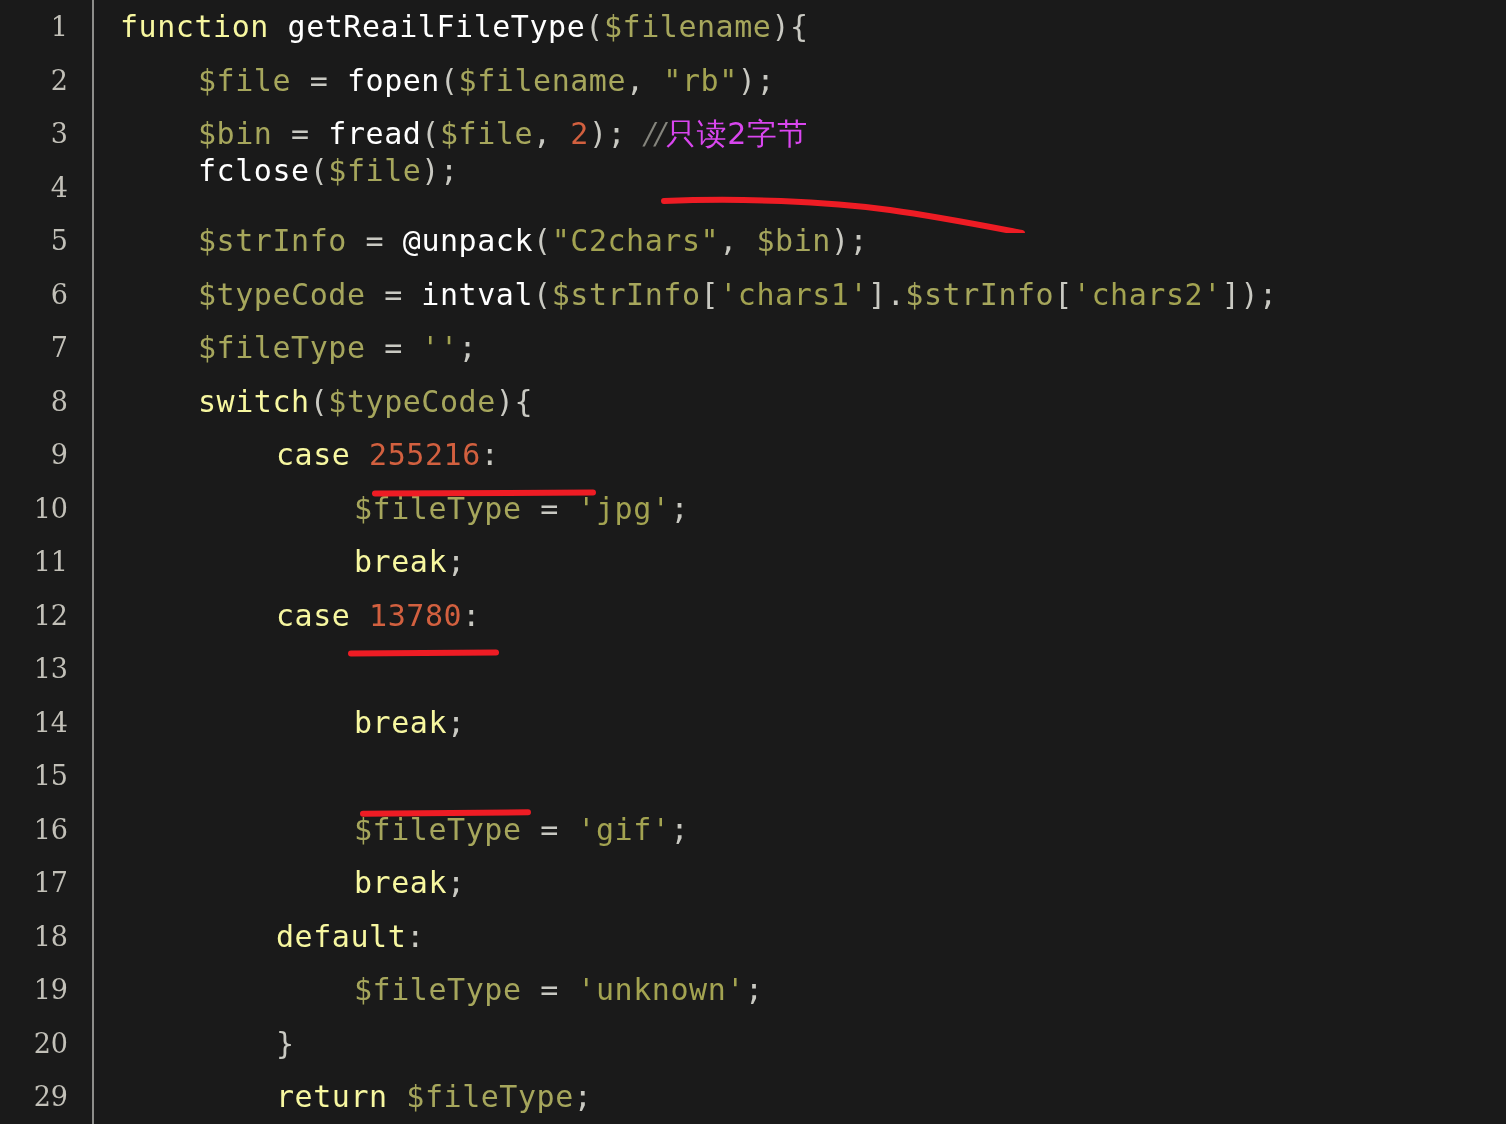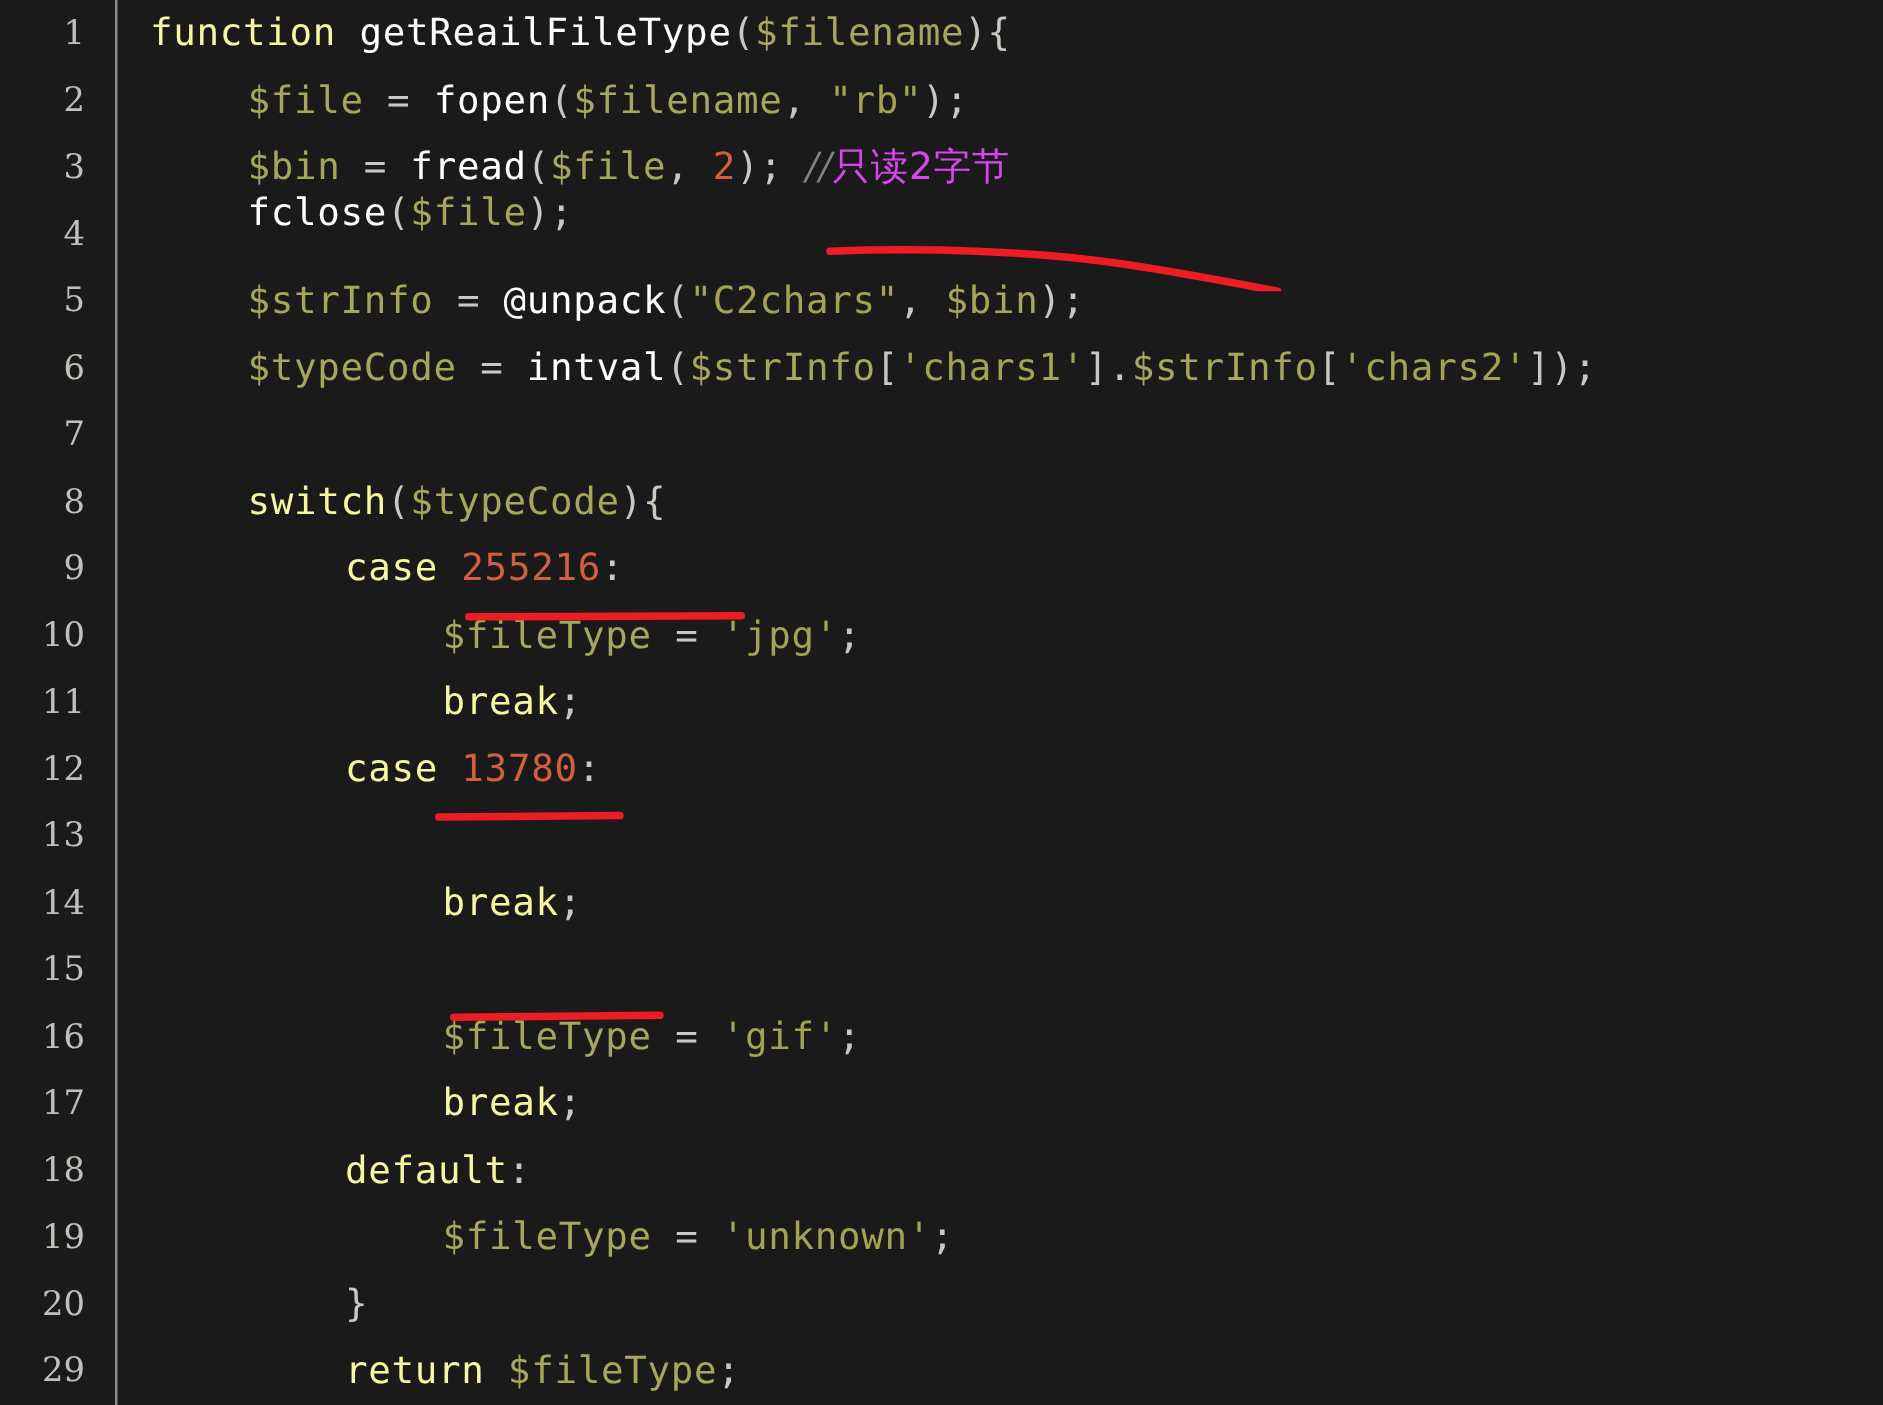--- a/index.html
+++ b/index.html
@@ -120,20 +120,21 @@
     <div class="cl" style="top:53.5px; padding-left:78px"><span class="var">$file</span><span class="pun"> = </span><span class="fn">fopen</span><span class="pun">(</span><span class="var">$filename</span><span class="pun">, </span><span class="str">"rb"</span><span class="pun">);</span></div>
 
     <div class="cl" style="top:107px; padding-left:78px"><span class="var">$bin</span><span class="pun"> = </span><span class="fn">fread</span><span class="pun">(</span><span class="var">$file</span><span class="pun">, </span><span class="num">2</span><span class="pun">); </span><span class="cmt">//</span><span class="cmt-cjk">只读2字节</span></div>
 
     <div class="cl" style="top:144px; padding-left:78px"><span class="fn">fclose</span><span class="pun">(</span><span class="var">$file</span><span class="pun">);</span></div>
 
     <div class="cl" style="top:214px; padding-left:78px"><span class="var">$strInfo</span><span class="pun"> = </span><span class="fn">@</span><span class="fn">unpack</span><span class="pun">(</span><span class="str">"C2chars"</span><span class="pun">, </span><span class="var">$bin</span><span class="pun">);</span></div>
 
     <div class="cl" style="top:267.5px; padding-left:78px"><span class="var">$typeCode</span><span class="pun"> = </span><span class="fn">intval</span><span class="pun">(</span><span class="var">$strInfo</span><span class="pun">[</span><span class="str">'chars1'</span><span class="pun">].</span><span class="var">$strInfo</span><span class="pun">[</span><span class="str">'chars2'</span><span class="pun">]);</span></div>
 
+    <div class="cl" style="top:321px; padding-left:78px"><span class="var">$fileType</span><span class="pun"> = </span><span class="str">''</span><span class="pun">;</span></div>
 
     <div class="cl" style="top:374.5px; padding-left:78px"><span class="kw">switch</span><span class="pun">(</span><span class="var">$typeCode</span><span class="pun">){</span></div>
 
     <div class="cl" style="top:428px; padding-left:156px"><span class="kw">case</span><span class="pun"> </span><span class="num">255216</span><span class="pun">:</span></div>
 
     <div class="cl" style="top:481.5px; padding-left:234px"><span class="var">$fileType</span><span class="pun"> = </span><span class="str">'jpg'</span><span class="pun">;</span></div>
 
     <div class="cl" style="top:535px; padding-left:234px"><span class="kw">break</span><span class="pun">;</span></div>
 
     <div class="cl" style="top:588.5px; padding-left:156px"><span class="kw">case</span><span class="pun"> </span><span class="num">13780</span><span class="pun">:</span></div>

